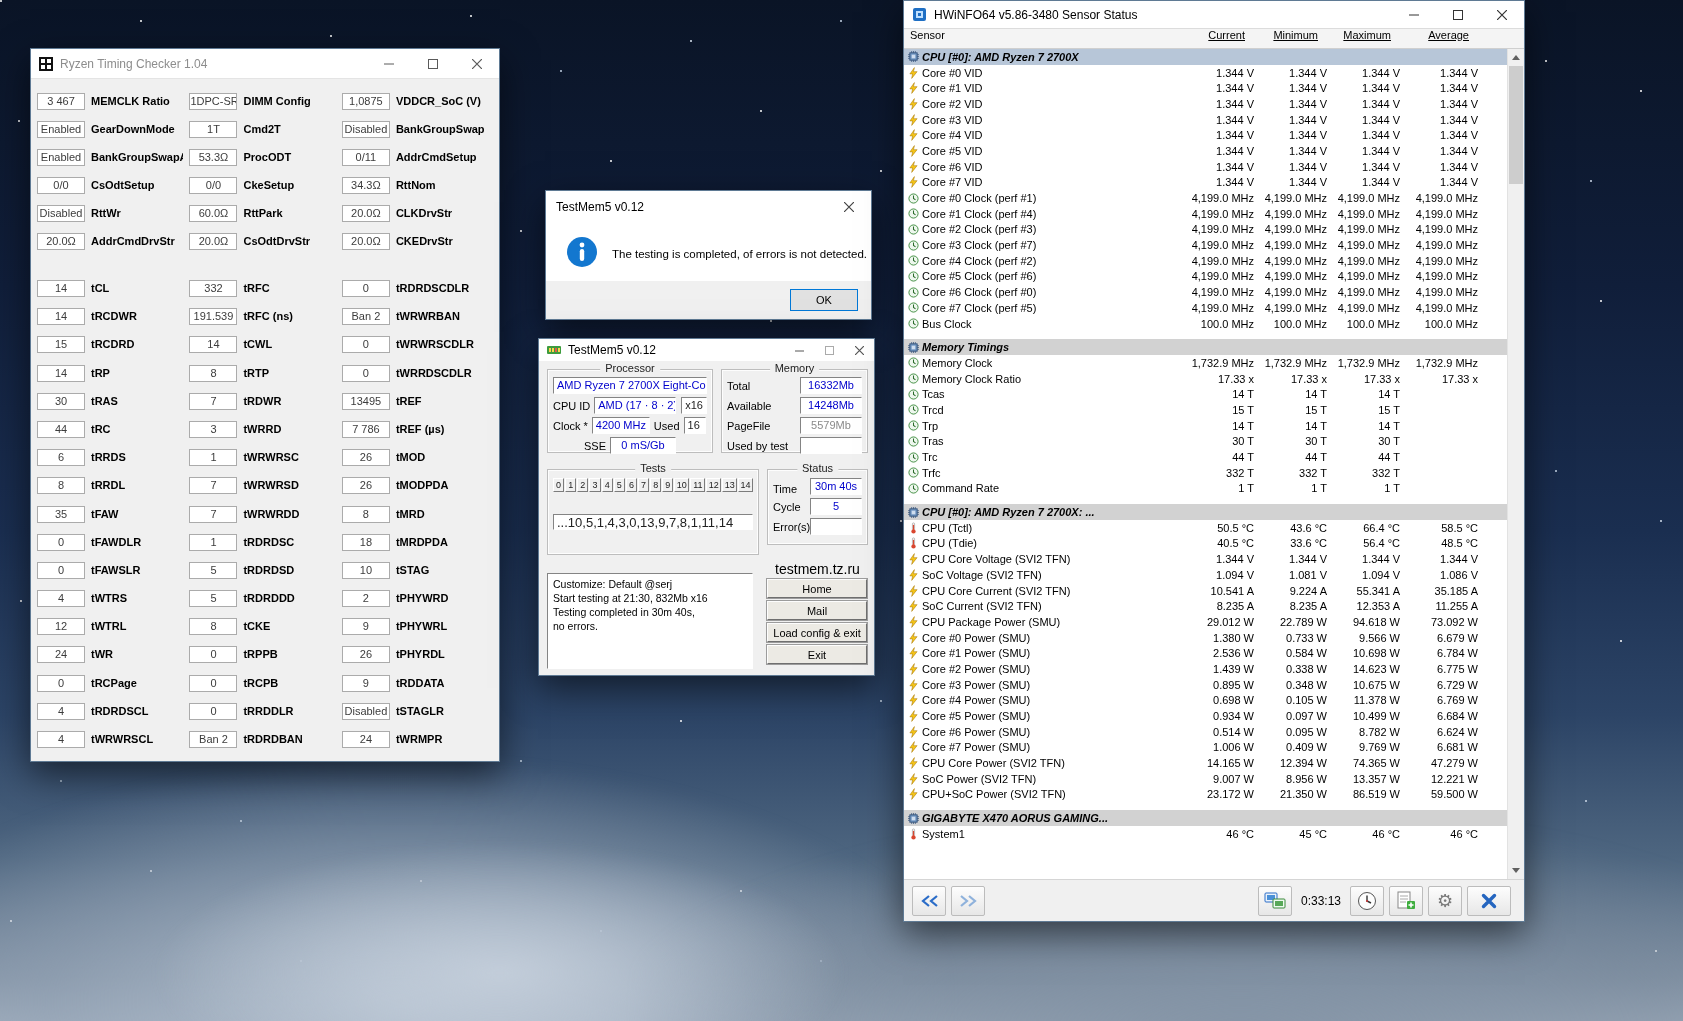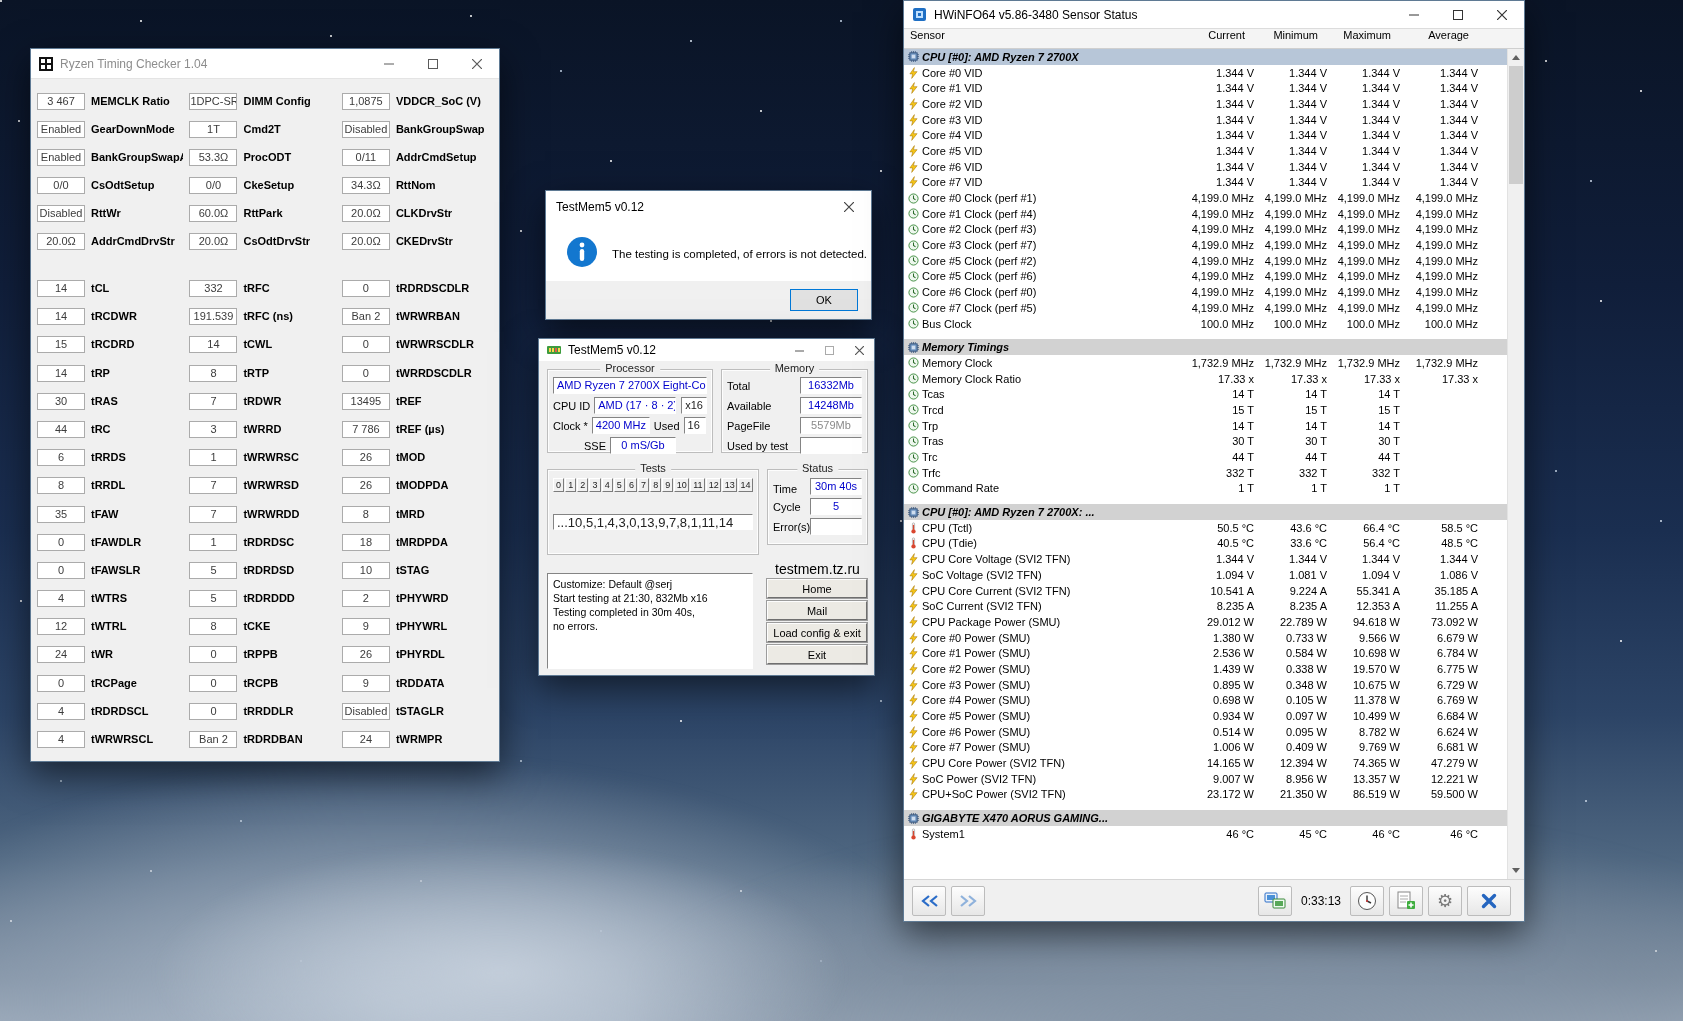--- a/index.html
+++ b/index.html
@@ -90,21 +90,21 @@
   .logbox { position:absolute; left:8px; top:212px; width:206px; height:96px; background:#fff; border:1px solid; border-color:#848484 #fff #fff #848484; padding:3px 5px; }
   .logline { font-size:10.5px; color:#000; line-height:14px; white-space:nowrap; }
   .btncol { position:absolute; left:228px; top:218px; width:100px; display:flex; flex-direction:column; gap:3px; }
   .tm5btn { height:19px; font-size:11px; font-family:inherit; color:#000; background:#eceae4; border:1px solid; border-color:#fdfdfd #6f6f6f #6f6f6f #fdfdfd; box-shadow:0 0 0 1px #9c9c9c; }
 
   
   .hw { left:903px; top:0; width:622px; height:922px; }
   .hw .titlebar { height:28px; border-bottom:1px solid #dcdcdc; }
   .hw-colhead { height:20px; display:flex; align-items:center; background:#f4f4f4; border-bottom:1px solid #cfcfcf; font-size:11px; color:#000; padding:0 55px 8px 6px; }
   .ch-name { flex:1; }
-  .ch { text-align:right; }
+  .ch { text-align:right;text-decoration:underline; }
   .ch.w1{width:88px;} .ch.w2{width:73px;} .ch.w3{width:73px;} .ch.w4{width:78px;}
   .hw-list { position:absolute; top:48px; bottom:40px; left:0; width:612px; background:#fff; overflow:hidden; }
   .srow { display:flex; align-items:center; height:15.7px; font-size:11px; color:#000; padding-right:38px; }
   .shead { background:#d2d2d2; }
   .shead.sel { background:#b7c6d8; }
   .shead .sname { font-weight:bold; font-style:italic; }
   .sicon { width:18px; display:flex; justify-content:center; align-items:center; flex:none; }
   .sname { flex:1; white-space:nowrap; overflow:hidden; }
   .sval { text-align:right; white-space:nowrap; }
   .sval.current{width:88px;} .sval.minimum{width:73px;} .sval.maximum{width:73px;} .sval.average{width:78px;}
@@ -649,21 +649,21 @@
         <span class="sval maximum">4,199.0 MHz</span>
         <span class="sval average">4,199.0 MHz</span>
       </div>
       <div class="srow">
         <span class="sicon">
           <svg width="11" height="11" viewBox="0 0 12 12">
             <circle cx="6" cy="6" r="5" fill="#eef7ee" stroke="#3a8a3a"></circle>
             <path d="M6 2.8 V6 L8.2 7.6" stroke="#2a6a2a" stroke-width="1.1" fill="none"></path>
           </svg>
         </span>
-        <span class="sname">Core #5 Clock (perf #2)</span>
+        <span class="sname">Core #4 Clock (perf #2)</span>
         <span class="sval current">4,199.0 MHz</span>
         <span class="sval minimum">4,199.0 MHz</span>
         <span class="sval maximum">4,199.0 MHz</span>
         <span class="sval average">4,199.0 MHz</span>
       </div>
       <div class="srow">
         <span class="sicon">
           <svg width="11" height="11" viewBox="0 0 12 12">
             <circle cx="6" cy="6" r="5" fill="#eef7ee" stroke="#3a8a3a"></circle>
             <path d="M6 2.8 V6 L8.2 7.6" stroke="#2a6a2a" stroke-width="1.1" fill="none"></path>
@@ -967,21 +967,21 @@
       </div>
       <div class="srow">
         <span class="sicon">
           <svg width="9" height="12" viewBox="0 0 10 12">
             <path d="M6 0 L1 7 L4 7 L3 12 L9 4.5 L5 4.5 Z" fill="#f5c518" stroke="#a8780a" stroke-width="0.6"></path>
           </svg>
         </span>
         <span class="sname">Core #2 Power (SMU)</span>
         <span class="sval current">1.439 W</span>
         <span class="sval minimum">0.338 W</span>
-        <span class="sval maximum">19.570 W</span>
+        <span class="sval maximum">14.623 W</span>
         <span class="sval average">6.775 W</span>
       </div>
       <div class="srow">
         <span class="sicon">
           <svg width="9" height="12" viewBox="0 0 10 12">
             <path d="M6 0 L1 7 L4 7 L3 12 L9 4.5 L5 4.5 Z" fill="#f5c518" stroke="#a8780a" stroke-width="0.6"></path>
           </svg>
         </span>
         <span class="sname">Core #3 Power (SMU)</span>
         <span class="sval current">0.895 W</span>

